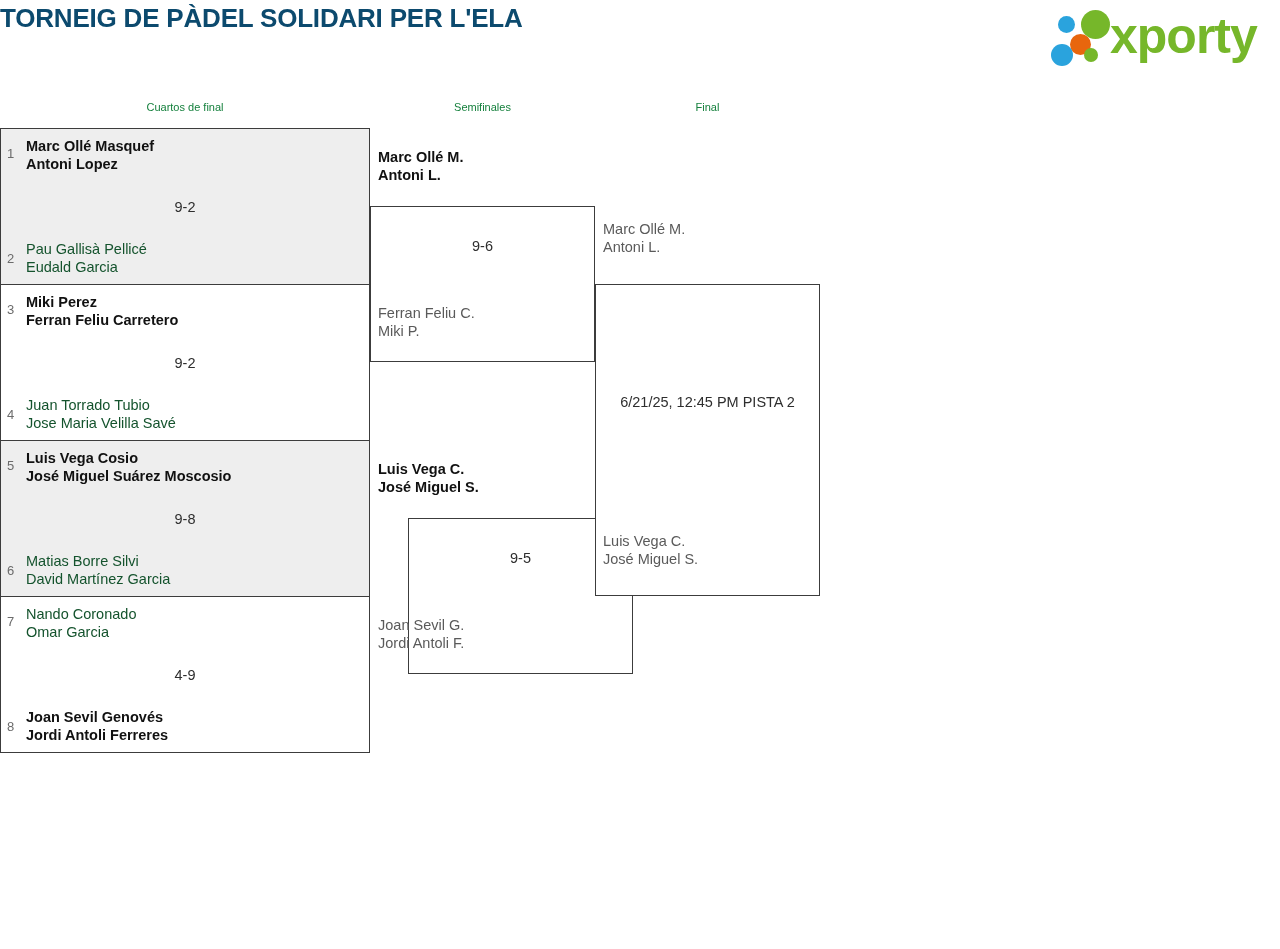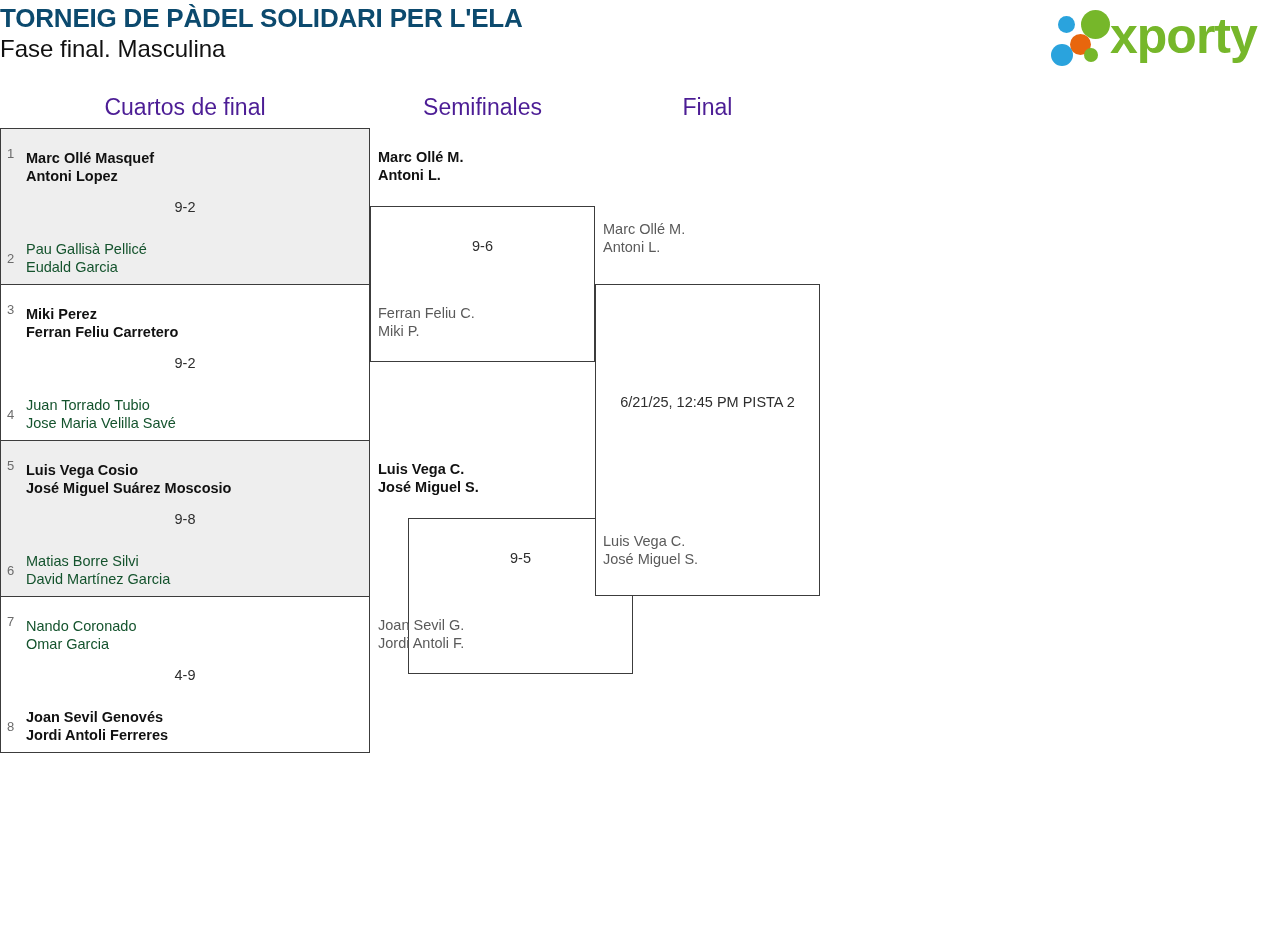--- a/index.html
+++ b/index.html
@@ -69,23 +69,23 @@
     font-size: 50px;
     font-weight: 700;
     color: #76b72a;
     letter-spacing: -1px;
     line-height: 62px;
   }
 
   
   .round-header {
     position: absolute;
-    font-size: 23px;
+    font-size: 11px;
     font-weight: 400;
-    color: #4c1d95;
+    color: #15803d;
     text-align: center;
     line-height: 20px;
   }
   #round-qf   { left: 0px;   top: 97px; width: 370px; }
   #round-sf   { left: 370px; top: 97px; width: 225px; }
   #round-f    { left: 595px; top: 97px; width: 225px; }
 
   
   #bracket {
     position: absolute;
@@ -103,21 +103,21 @@
 
   .team {
     position: absolute;
     left: 0;
     width: 100%;
     box-sizing: border-box;
     padding-left: 25px;
     font-size: 14.5px;
     line-height: 18px;
   }
-  .team.top    { top: 20px; }
+  .team.top    { top: 8px; }
   .team.bottom { bottom: 8px; }
   .team .line  { display: block; white-space: nowrap; }
   .winner .line { color: #111111; font-weight: 700; }
   .loser  .line { color: #14532d; font-weight: 400; }
   .pending .line { color: #5a5a5a; font-weight: 400; }
 
   .seed {
     position: absolute;
     left: 6px;
     font-size: 13px;
@@ -183,21 +183,20 @@
   .fin-name .line { display: block; white-space: nowrap; }
   .fin-name.pending .line { color: #5a5a5a; font-weight: 400; }
 </style>
 </head>
 <body>
 
 <div id="header">
 
   <div id="title-block">
     <div class="title-line1">TORNEIG DE PÀDEL SOLIDARI PER L'ELA</div>
-    <div class="title-line2">Fase final. Masculina</div>
   </div>
 
   <div id="logo">
     <div id="logo-dots">
       <span class="dot dot-blue-sm"></span>
       <span class="dot dot-orange"></span>
       <span class="dot dot-blue-lg"></span>
       <span class="dot dot-green-lg"></span>
       <span class="dot dot-green-sm"></span>
     </div>

